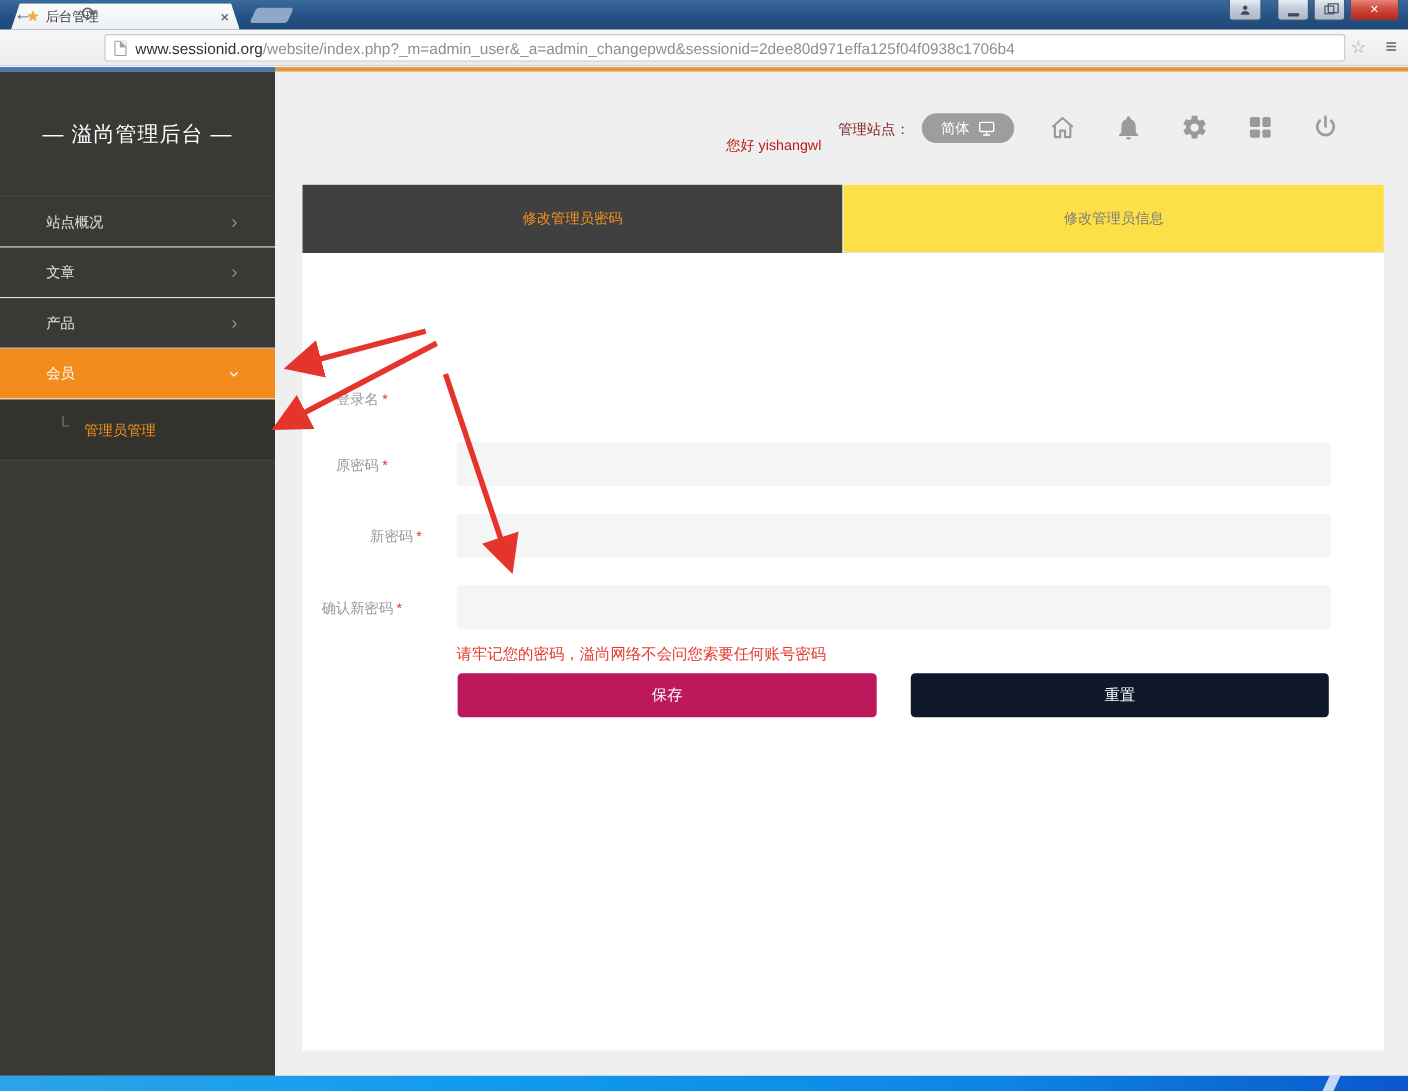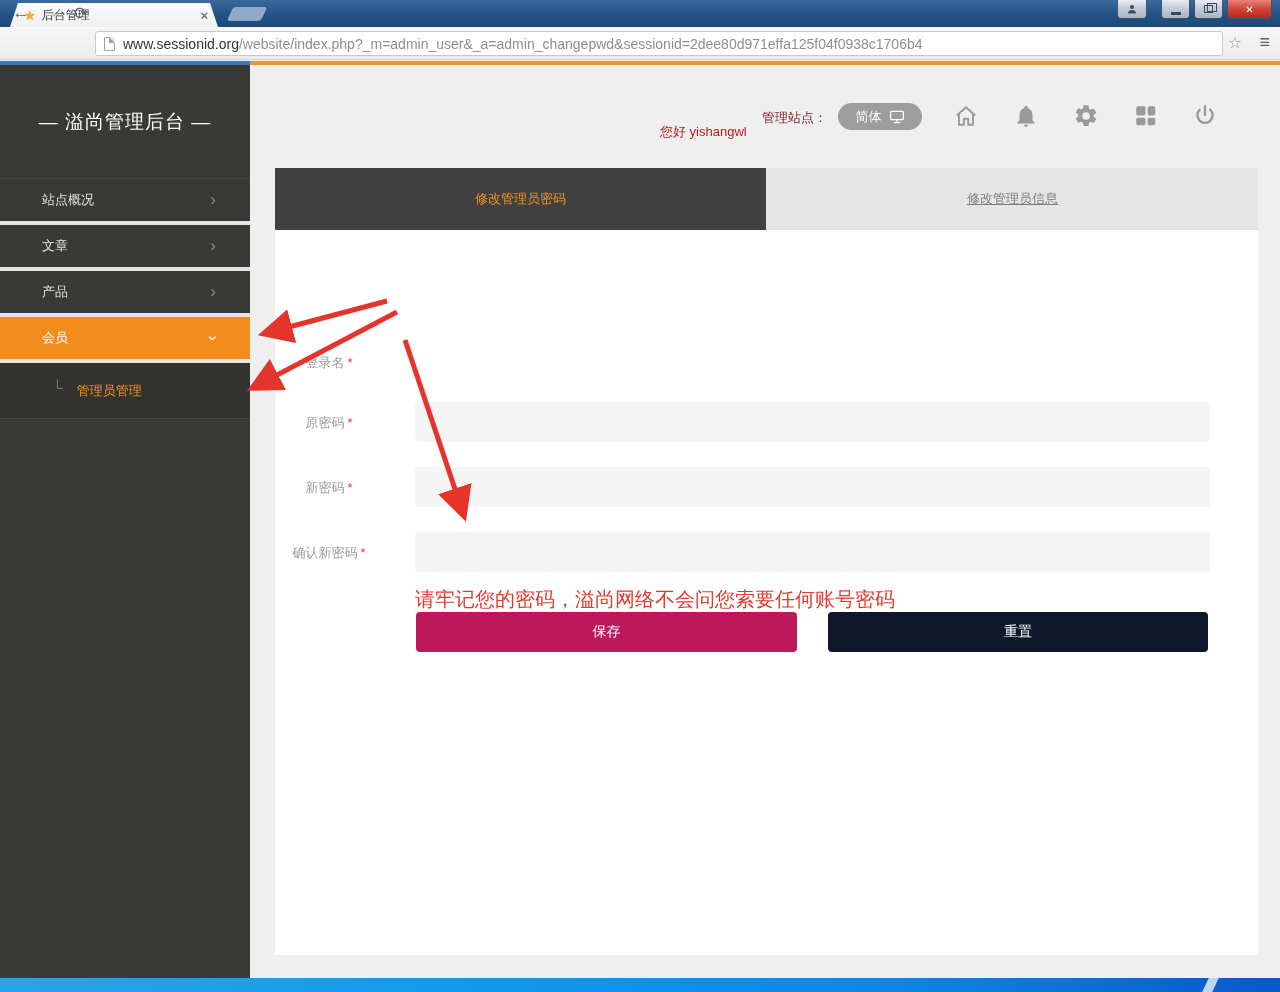--- a/index.html
+++ b/index.html
@@ -48,21 +48,21 @@
 
   
   .accent-left { position:absolute; left:0; top:61px; width:250px; height:4px; background:#3d7ab5; }
   .accent-right { position:absolute; left:250px; top:61px; width:1030px; height:4px; background:#e8963c; }
 
   
   .sidebar { position:absolute; left:0; top:65px; width:250px; height:913px; background:#393936; }
   .sidebar-title { height:114px; display:flex; align-items:center; justify-content:center;
     color:#fdfdfd; font-size:19px; letter-spacing:1px; border-bottom:1px solid #454542; }
   .side-item { height:46px; display:flex; align-items:center; padding-left:42px;
-    color:#e3e3e1; font-size:13px; border-bottom:4px solid #e5e5e5; position:relative; cursor:pointer; }
+    color:#e3e3e1; font-size:13px; border-bottom:1px solid #e5e5e5; position:relative; cursor:pointer; }
   .side-item .chev { position:absolute; right:34px; color:#8e8e8b; font-size:17px; }
   .side-item.active { background:#f28c1c; color:#fff; }
   .side-item.active .chev { color:#fff; transform:rotate(90deg); }
   .side-subitem { height:56px; background:#32322f; border-bottom:1px solid #454542;
     display:flex; align-items:center; color:#f5921e; font-size:13px; cursor:pointer; }
   .tree-glyph { color:#77776f; font-size:15px; margin:0 14px 6px 52px; }
 
   
   .greeting { position:absolute; left:660px; top:123px; font-size:13px; color:#b91c1c; }
   .site-label { position:absolute; left:762px; top:109px; font-size:13px; color:#7f1d1d; }
@@ -70,30 +70,30 @@
     border-radius:14px; display:flex; align-items:center; justify-content:center; gap:7px;
     color:#fff; font-size:13px; cursor:pointer; }
   .hicon { position:absolute; top:103px; width:26px; height:26px; color:#9a9a9a; cursor:pointer; }
   .hicon svg { width:100%; height:100%; }
 
   
   .panel { position:absolute; left:275px; top:168px; width:983px; height:787px; background:#fff; }
   .tabbar { display:flex; height:62px; }
   .ptab { flex:1; display:flex; align-items:center; justify-content:center; font-size:13px; cursor:pointer; }
   .ptab.active { color:#f5921e; background:#404040; }
-  .ptab.inactive { color:#7d7d7d; background:#e5e5e5; border-left:1px solid #e7e7e7; border-bottom:1px solid #e2e2e2;text-decoration:underline; }
+  .ptab.inactive { color:#7d7d7d; background:#fde047; border-left:1px solid #e7e7e7; border-bottom:1px solid #e2e2e2; }
 
   .form-area { position:relative; width:100%; height:calc(100% - 62px); }
   .f-label { position:absolute; left:0; width:108px; text-align:center; font-size:13px; color:#9a9a9a; }
   .f-label .req { color:#e23b2e; margin-left:3px; }
   .inp { position:absolute; background:#f5f5f5; border:none; border-radius:4px; font-size:16px; padding:0 16px;
     color:#e23b2e; outline:none; font-family:"Liberation Sans","DejaVu Sans",sans-serif; }
   .inp.small { left:130px; top:113px; width:215px; height:37px; border-radius:8px; background:#f6f6f6; }
   .inp.wide { left:140px; width:795px; height:40px; background:#f5f5f5; }
-  .warning-text { position:absolute; left:140px; top:356px; font-size:20px; color:#e23b2e; }
+  .warning-text { position:absolute; left:140px; top:356px; font-size:14px; color:#e23b2e; }
   .btn { position:absolute; top:382px; height:40px; border:none; border-radius:4px; color:#fff; font-size:14px;
     cursor:pointer; font-family:inherit; }
   .btn.save { left:141px; width:381px; background:#be185d; }
   .btn.reset { left:553px; width:380px; background:#0f172a; }
 
   
   .arrows { position:absolute; left:0; top:0; width:1280px; height:992px; pointer-events:none; }
 
   
   .desktop-strip { position:absolute; left:0; top:978px; width:1280px; height:14px;
@@ -220,21 +220,21 @@
 
       <div class="f-label" style="top:124px;">
         <span>登录名</span><span class="req">*</span>
       </div>
 
       <div class="f-label" style="top:184px;">
         <span>原密码</span><span class="req">*</span>
       </div>
       <input class="inp wide" style="top: 172px;" type="text" value="">
 
-      <div class="f-label" style="top:249px;">
+      <div class="f-label" style="top:249px;margin-left:31px;">
         <span>新密码</span><span class="req">*</span>
       </div>
       <input class="inp wide" style="top: 237px;" type="text" value="">
 
       <div class="f-label" style="top:314px;">
         <span>确认新密码</span><span class="req">*</span>
       </div>
       <input class="inp wide" style="top: 302px;" type="text" value="">
 
       <div class="warning-text">请牢记您的密码，溢尚网络不会问您索要任何账号密码</div>

